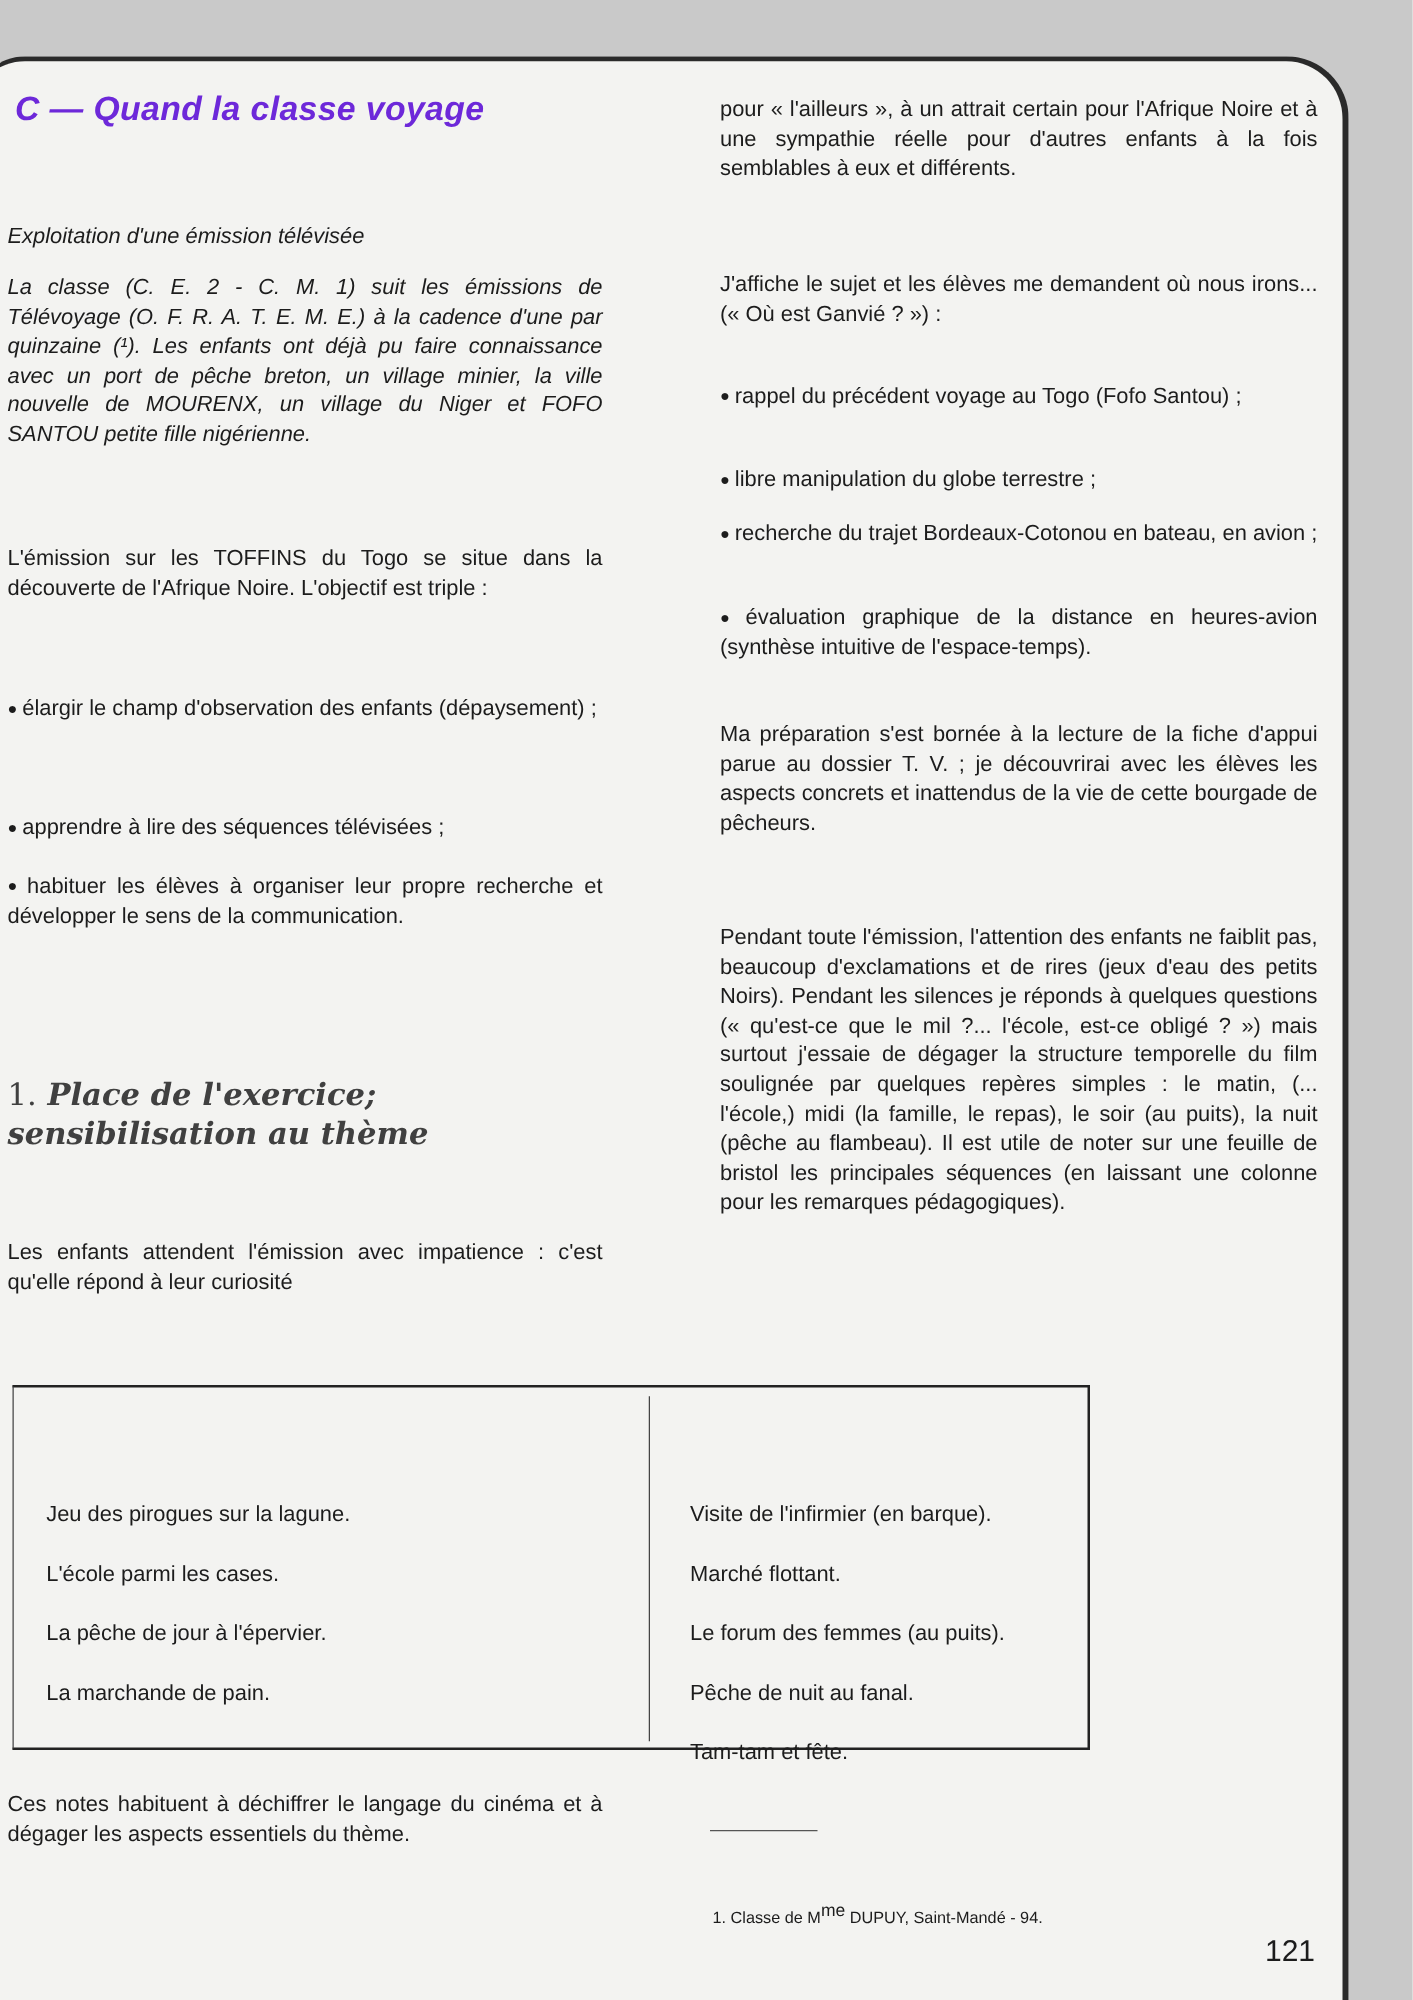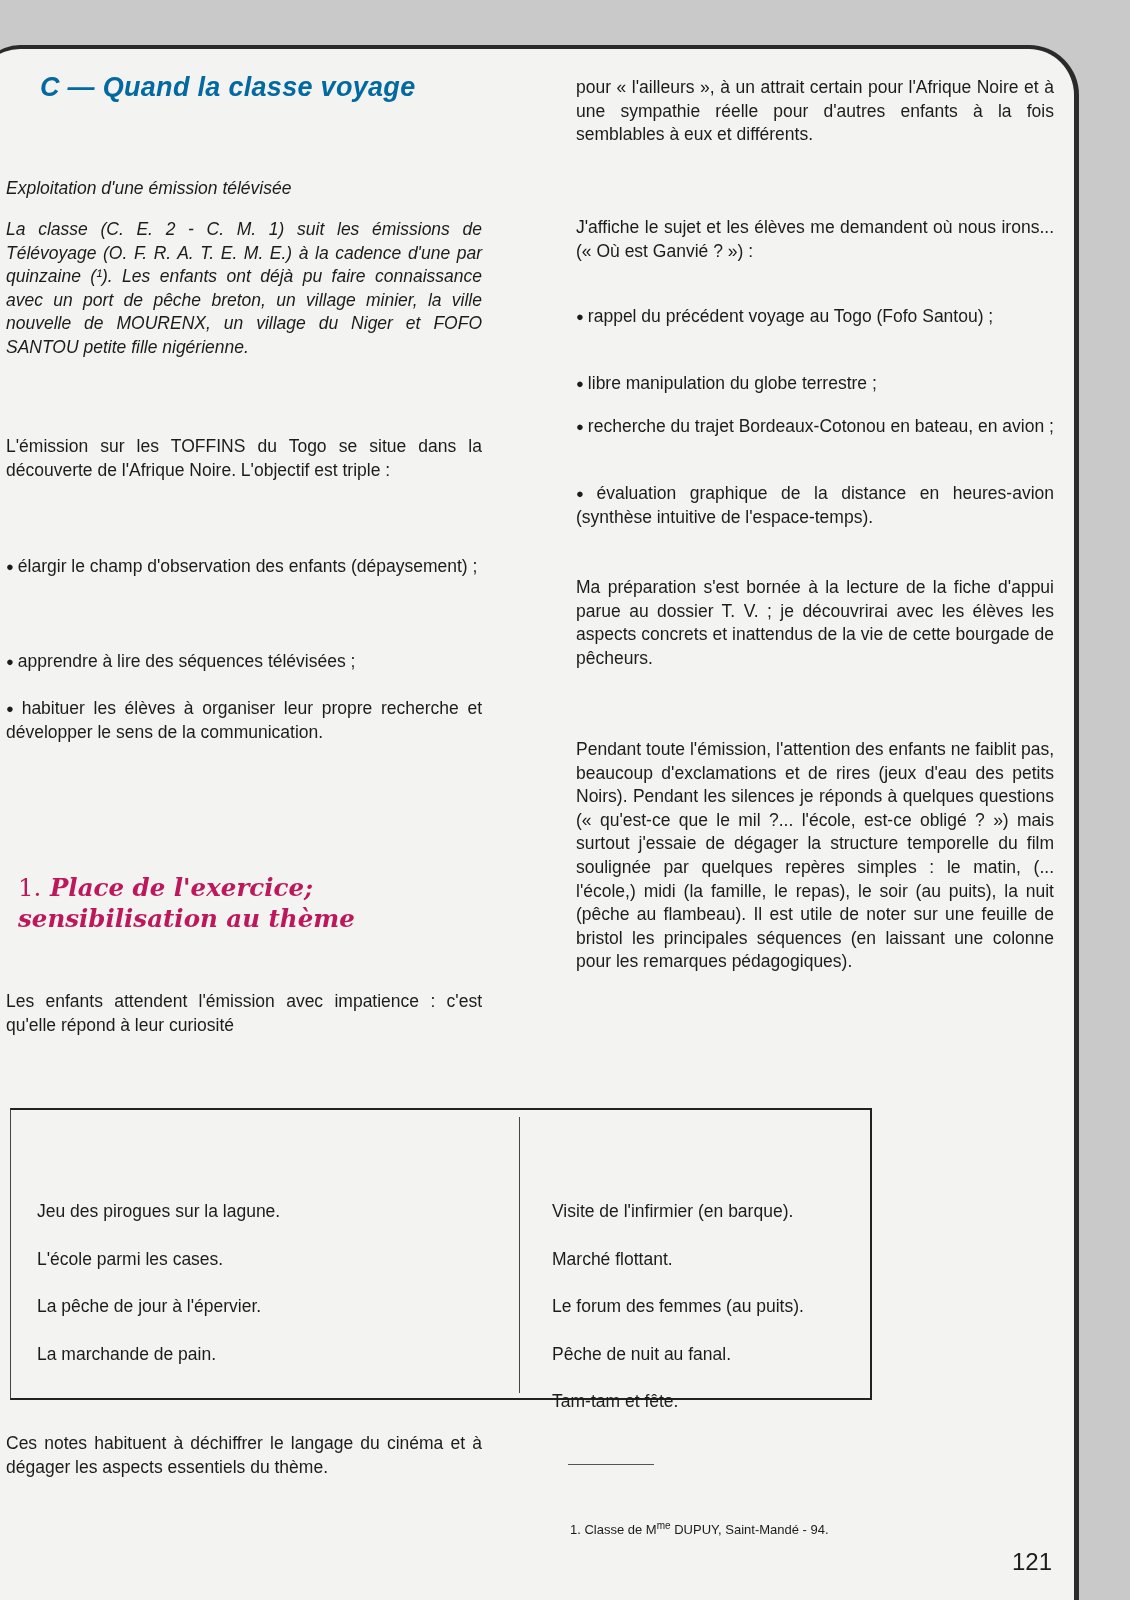--- a/index.html
+++ b/index.html
@@ -16,47 +16,47 @@
     border-right: 5px solid #2a2a2a;
     border-top-right-radius: 50px;
     border-top-left-radius: 40px;
     box-sizing: border-box;
   }
   .col { position: absolute; font-size: 17.5px; line-height: 23.6px; }
   .col-left { left: 6px; width: 476px; }
   .col-right { left: 576px; width: 478px; }
   .just { text-align: justify; margin: 0; }
   .section-title {
-    position: absolute; left: 40px; top: 72px; margin: 0;
+    position: absolute; left: 12px; top: 72px; margin: 0;
     font-size: 27px; font-weight: bold; font-style: italic; letter-spacing: 0.3px;
-    color: #0369a1;
+    color: #6d28d9;
   }
   .subtitle {
     position: absolute; left: 6px; top: 178px; margin: 0;
     font-size: 17.5px; font-style: italic;
   }
   .bullet-dot { font-size: 13px; vertical-align: 1px; margin-right: 4px; }
   .serif-heading {
-    position: absolute; left: 6px; top: 860px; width: 480px; margin: 12px;
+    position: absolute; left: 6px; top: 860px; width: 480px; margin: 0;
     font-family: "DejaVu Serif", serif; font-size: 24.5px; line-height: 31px; font-style: italic; font-weight: bold;
-    color: #be185d;
+    color: #404040;
   }
   .serif-heading .num { font-style: normal; font-weight: normal; }
   .table-box {
     position: absolute; left: 10px; top: 1108px; width: 862px; height: 292px;
     border-top: 2px solid #222; border-bottom: 2px solid #222; border-left: 1px solid #444; border-right: 2px solid #222;
     box-sizing: border-box;
   }
   .table-divider { position: absolute; left: 508px; top: 7px; width: 1px; height: 276px; background: #444; }
   .table-col { position: absolute; top: 78px; font-size: 17.5px; line-height: 47.5px; }
   .table-col.left { left: 26px; }
   .table-col.right { left: 541px; }
   .fn-rule { position: absolute; left: 568px; top: 1464px; width: 86px; height: 1px; background: #555; }
   .footnote { position: absolute; left: 570px; top: 1520px; font-size: 13px; }
-  .footnote sup { font-size: 10px; text-align: right; }
+  .footnote sup { font-size: 14px; text-align: right; }
   .page-number { position: absolute; left: 1012px; top: 1548px; font-size: 24px; }
 </style>
 </head>
 <body>
 
 <div class="page"></div>
 
 <h1 class="section-title">C — Quand la classe voyage</h1>
 <p class="subtitle">Exploitation d'une émission télévisée</p>
 

